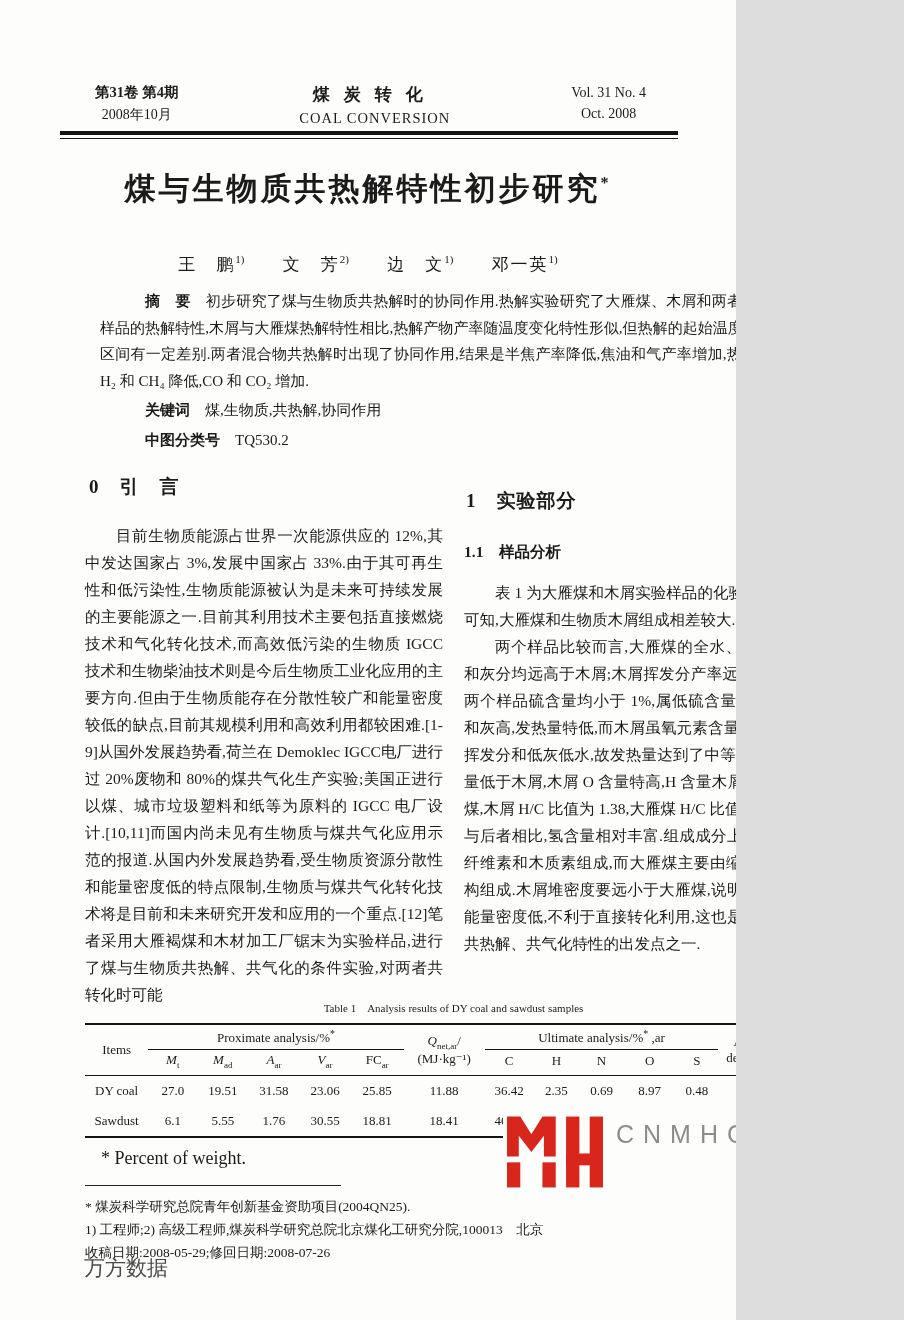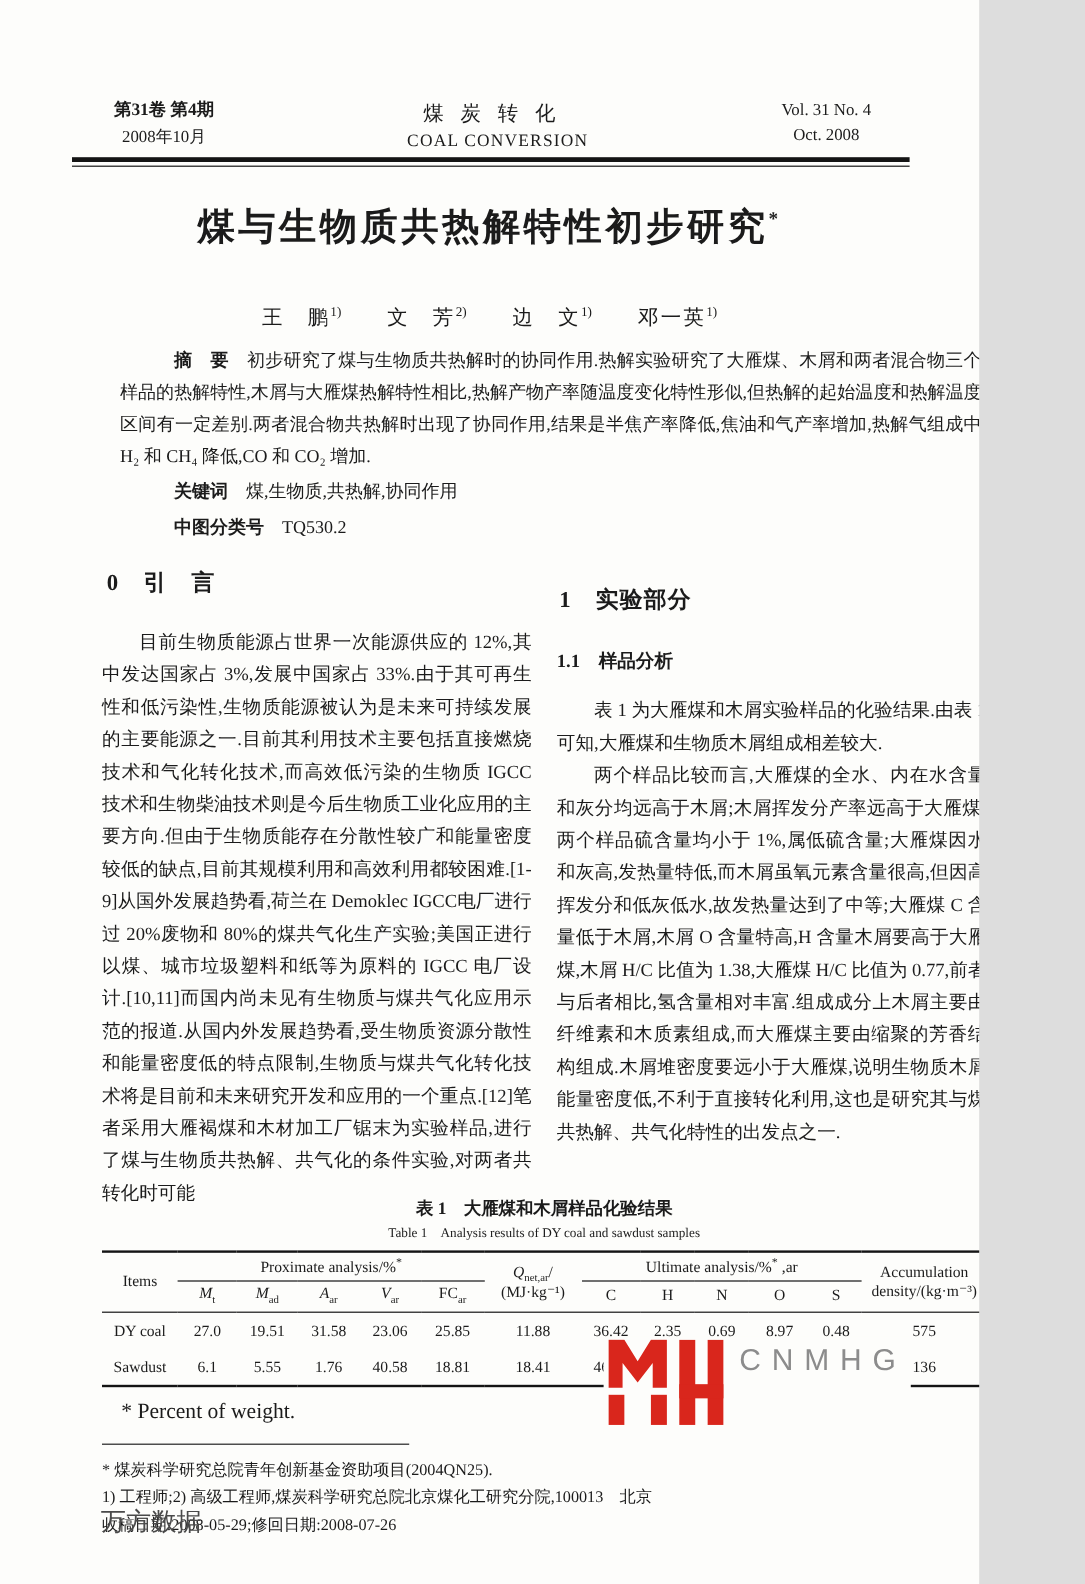--- a/index.html
+++ b/index.html
@@ -1,24 +1,24 @@
 <!DOCTYPE html>
 <html><head>
 <meta charset="utf-8">
 <style>
   html,body{margin:0;padding:0;background:#ddd;}
-  .page{position:relative;width:816px;height:1320px;background:#fdfdfb;
+  .page{position:relative;width:736px;height:1320px;background:#fdfdfb;
         font-family:"Liberation Serif","DejaVu Serif",serif;color:#1b1b1b;overflow:hidden;}
 
   
   .jheader{position:absolute;top:82px;left:95px;right:90px;display:flex;justify-content:space-between;align-items:flex-start;}
   .jheader .cell{text-align:center;line-height:1.5;}
   .jh-cn{font-weight:bold;font-size:14.5px;}
   .jh-en{font-size:14px;}
-  .jtitle-cn{font-weight:normal;font-size:17px;letter-spacing:14px;}
+  .jtitle-cn{font-weight:bold;font-size:17px;letter-spacing:14px;}
   .jtitle-en{font-size:14.5px;letter-spacing:1px;}
   .head-rule{position:absolute;top:131px;left:60px;right:58px;height:3px;
              border-top:4px solid #141414;border-bottom:1.5px solid #141414;}
 
   
   .title{position:absolute;top:168px;left:0;width:100%;text-align:center;
          font-size:31px;font-weight:bold;letter-spacing:3px;}
   .title sup{font-size:16px;}
   .authors{position:absolute;top:238px;left:0;width:100%;text-align:center;font-size:17px;}
   .author{display:inline-block;margin:15px 17px;letter-spacing:2px;}
@@ -116,21 +116,20 @@
     </div>
     <div class="col">
       <h2 class="sec2">1　实验部分</h2>
       <h3 class="subsec">1.1　样品分析</h3>
       <p class="indent">表 1 为大雁煤和木屑实验样品的化验结果.由表 1 可知,大雁煤和生物质木屑组成相差较大.</p>
       <p class="indent">两个样品比较而言,大雁煤的全水、内在水含量和灰分均远高于木屑;木屑挥发分产率远高于大雁煤;两个样品硫含量均小于 1%,属低硫含量;大雁煤因水和灰高,发热量特低,而木屑虽氧元素含量很高,但因高挥发分和低灰低水,故发热量达到了中等;大雁煤 C 含量低于木屑,木屑 O 含量特高,H 含量木屑要高于大雁煤,木屑 H/C 比值为 1.38,大雁煤 H/C 比值为 0.77,前者与后者相比,氢含量相对丰富.组成成分上木屑主要由纤维素和木质素组成,而大雁煤主要由缩聚的芳香结构组成.木屑堆密度要远小于大雁煤,说明生物质木屑能量密度低,不利于直接转化利用,这也是研究其与煤共热解、共气化特性的出发点之一.</p>
     </div>
   </div>
 
   <div class="tableblock">
-    <p class="cap-cn">表 1　大雁煤和木屑样品化验结果</p>
     <p class="cap-en">Table 1　Analysis results of DY coal and sawdust samples</p>
     <table class="data">
       <colgroup>
         <col style="width:64px">
           <col style="width:50px">
           <col style="width:52px">
           <col style="width:52px">
           <col style="width:52px">
           <col style="width:54px">
         <col style="width:82px">
@@ -174,21 +173,21 @@
         <td>0.69</td>
         <td>8.97</td>
         <td>0.48</td>
         <td>575</td>
       </tr>
       <tr>
         <td class="item">Sawdust</td>
         <td>6.1</td>
         <td>5.55</td>
         <td>1.76</td>
-        <td>40.58</td>
+        <td>30.55</td>
         <td>18.81</td>
         <td>18.41</td>
         <td>46.46</td>
         <td>5.34</td>
         <td>0.32</td>
         <td>40.45</td>
         <td>0.12</td>
         <td>136</td>
       </tr>
     </tbody>

